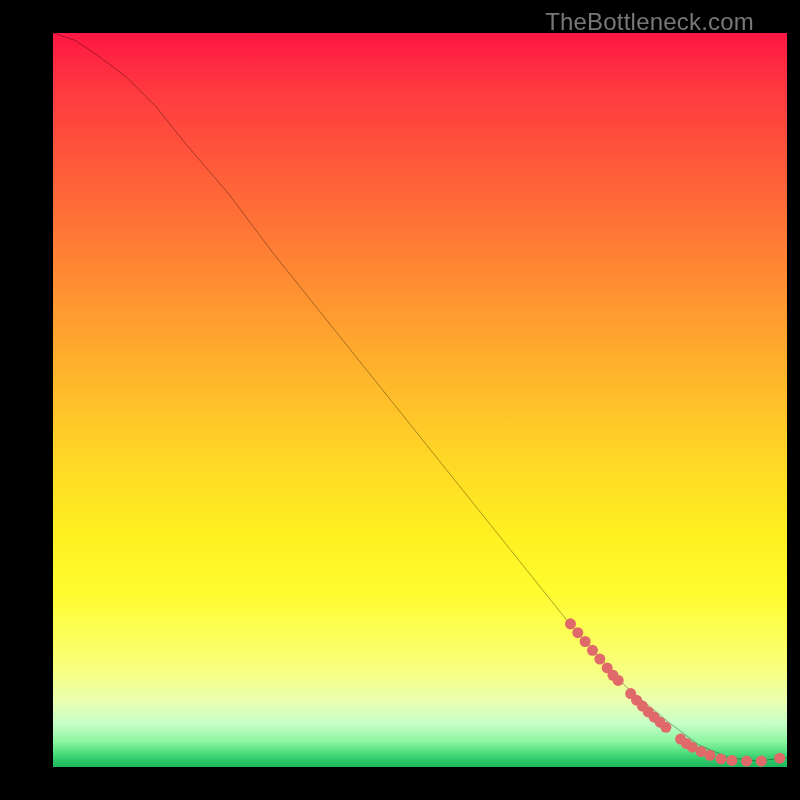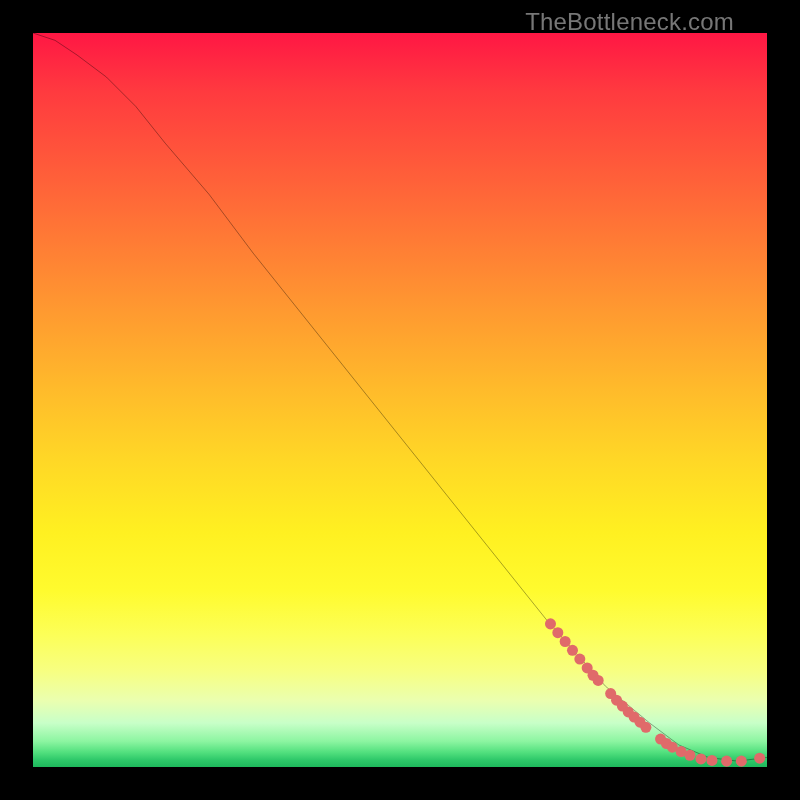--- a/index.html
+++ b/index.html
@@ -9,20 +9,21 @@
     height: 800px;
     background: #000;
     overflow: hidden;
     font-family: Arial, Helvetica, sans-serif;
   }
   .stage {
     position: relative;
     width: 768px;
     height: 800px;
     background: #000;
+    margin-left: 20px;
   }
   .plot {
     position: absolute;
     left: 33px;
     top: 33px;
     width: 734px;
     height: 734px;
     overflow: hidden;
   }
   .gradient {

